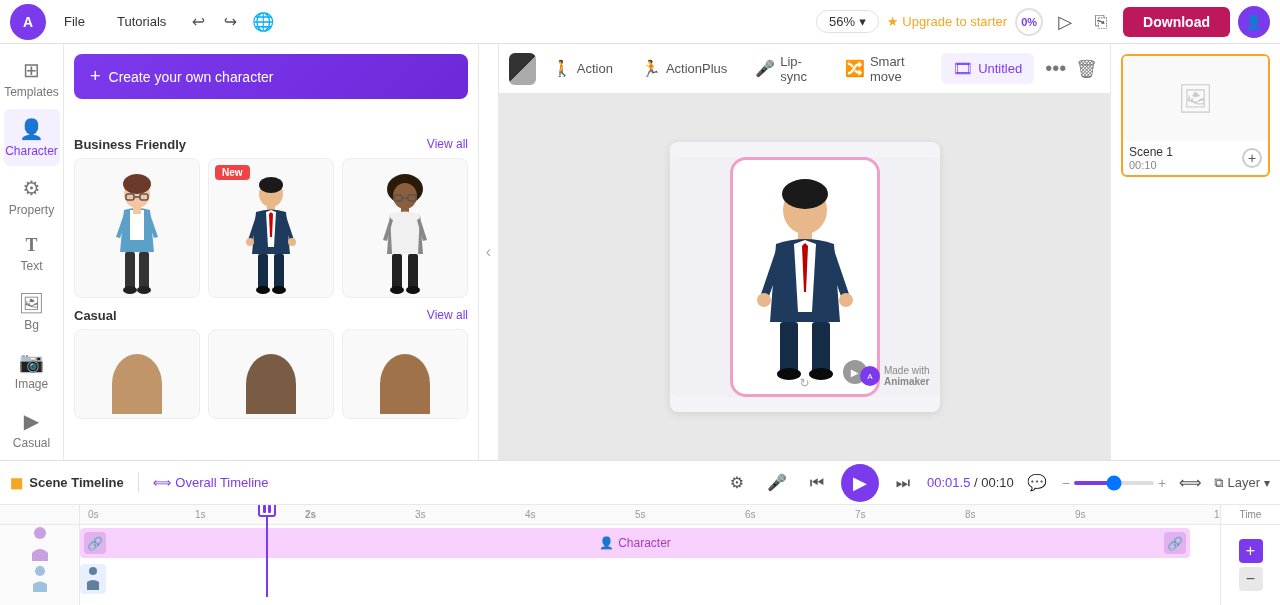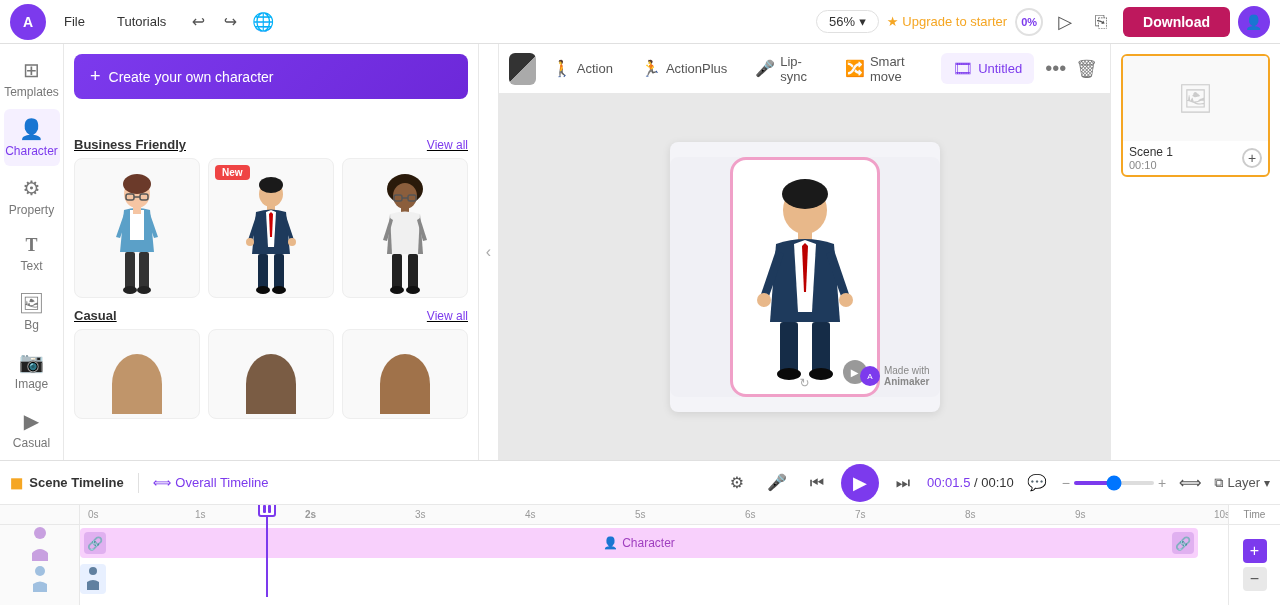--- a/index.html
+++ b/index.html
@@ -34,21 +34,21 @@
     .sidebar-item.active { background: #f5f0ff; color: #7c3aed; }
     .sidebar-item .icon { font-size: 20px; }
     .sidebar-item .label { font-size: 12px; text-align: center; }
 
     
     .character-panel { width: 415px; background: #fff; border-right: 1px solid #e8e8e8; display: flex; flex-direction: column; overflow: hidden; flex-shrink: 0; }
     .panel-top { padding: 10px; }
     .create-char-btn { width: 100%; background: linear-gradient(135deg, #7c3aed, #6d28d9); color: white; border: none; border-radius: 8px; padding: 12px 16px; font-size: 14px; font-weight: 500; cursor: pointer; display: flex; align-items: center; gap: 8px; }
     .expand-btn { margin-left: auto; background: none; border: none; color: white; font-size: 16px; cursor: pointer; }
     .panel-scroll { flex: 1; overflow-y: auto; padding: 0 10px 10px; }
-    .section-header { display: flex; justify-content: space-between; align-items: flex-end; margin: 10px 0 6px; text-decoration: underline; }
+    .section-header { display: flex; justify-content: space-between; align-items: flex-start; margin: 10px 0 6px; }
     .section-title { font-size: 13px; font-weight: 600; color: #333; }
     .view-all { font-size: 12px; color: #7c3aed; cursor: pointer; }
     .char-grid { display: flex; gap: 8px; }
     .char-card { flex: 1; border-radius: 8px; background: #f9f9f9; overflow: hidden; position: relative; display: flex; align-items: flex-end; justify-content: center; height: 140px; cursor: pointer; border: 1px solid #eee; }
     .new-badge { position: absolute; top: 6px; left: 6px; background: #ef4444; color: white; font-size: 10px; font-weight: bold; padding: 2px 7px; border-radius: 4px; }
 
     
     .collapse-arrow { width: 20px; background: #fff; border-right: 1px solid #e8e8e8; display: flex; align-items: center; justify-content: center; cursor: pointer; flex-shrink: 0; }
 
     
@@ -485,21 +485,21 @@
           <div style="width:26px;height:30px;background:#e8f0ff;border-radius:4px;display:flex;align-items:center;justify-content:center;">
             <svg width="16" height="26" viewBox="0 0 16 26">
               <circle cx="8" cy="5" r="4" fill="#6080a0"></circle>
               <path d="M2 16 Q8 12 14 16 L14 24 L2 24 Z" fill="#6080a0"></path>
             </svg>
           </div>
         </div>
       </div>
     </div>
 
-    <div style="width:52px;flex-shrink:0;background:#fff;border-left:1px solid #e8e8e8;display:flex;flex-direction:column;">
+    <div style="width:60px;flex-shrink:0;background:#fff;border-left:1px solid #e8e8e8;display:flex;flex-direction:column;">
       <div style="height:20px;border-bottom:1px solid #e8e8e8;display:flex;align-items:center;justify-content:center;font-size:10px;color:#888;">Time</div>
       <div style="flex:1;display:flex;flex-direction:column;align-items:center;justify-content:center;gap:4px;padding:4px;">
         <button class="time-add-btn">+</button>
         <button class="time-sub-btn">−</button>
       </div>
     </div>
   </div>
 </div>
 
 </body></html>

